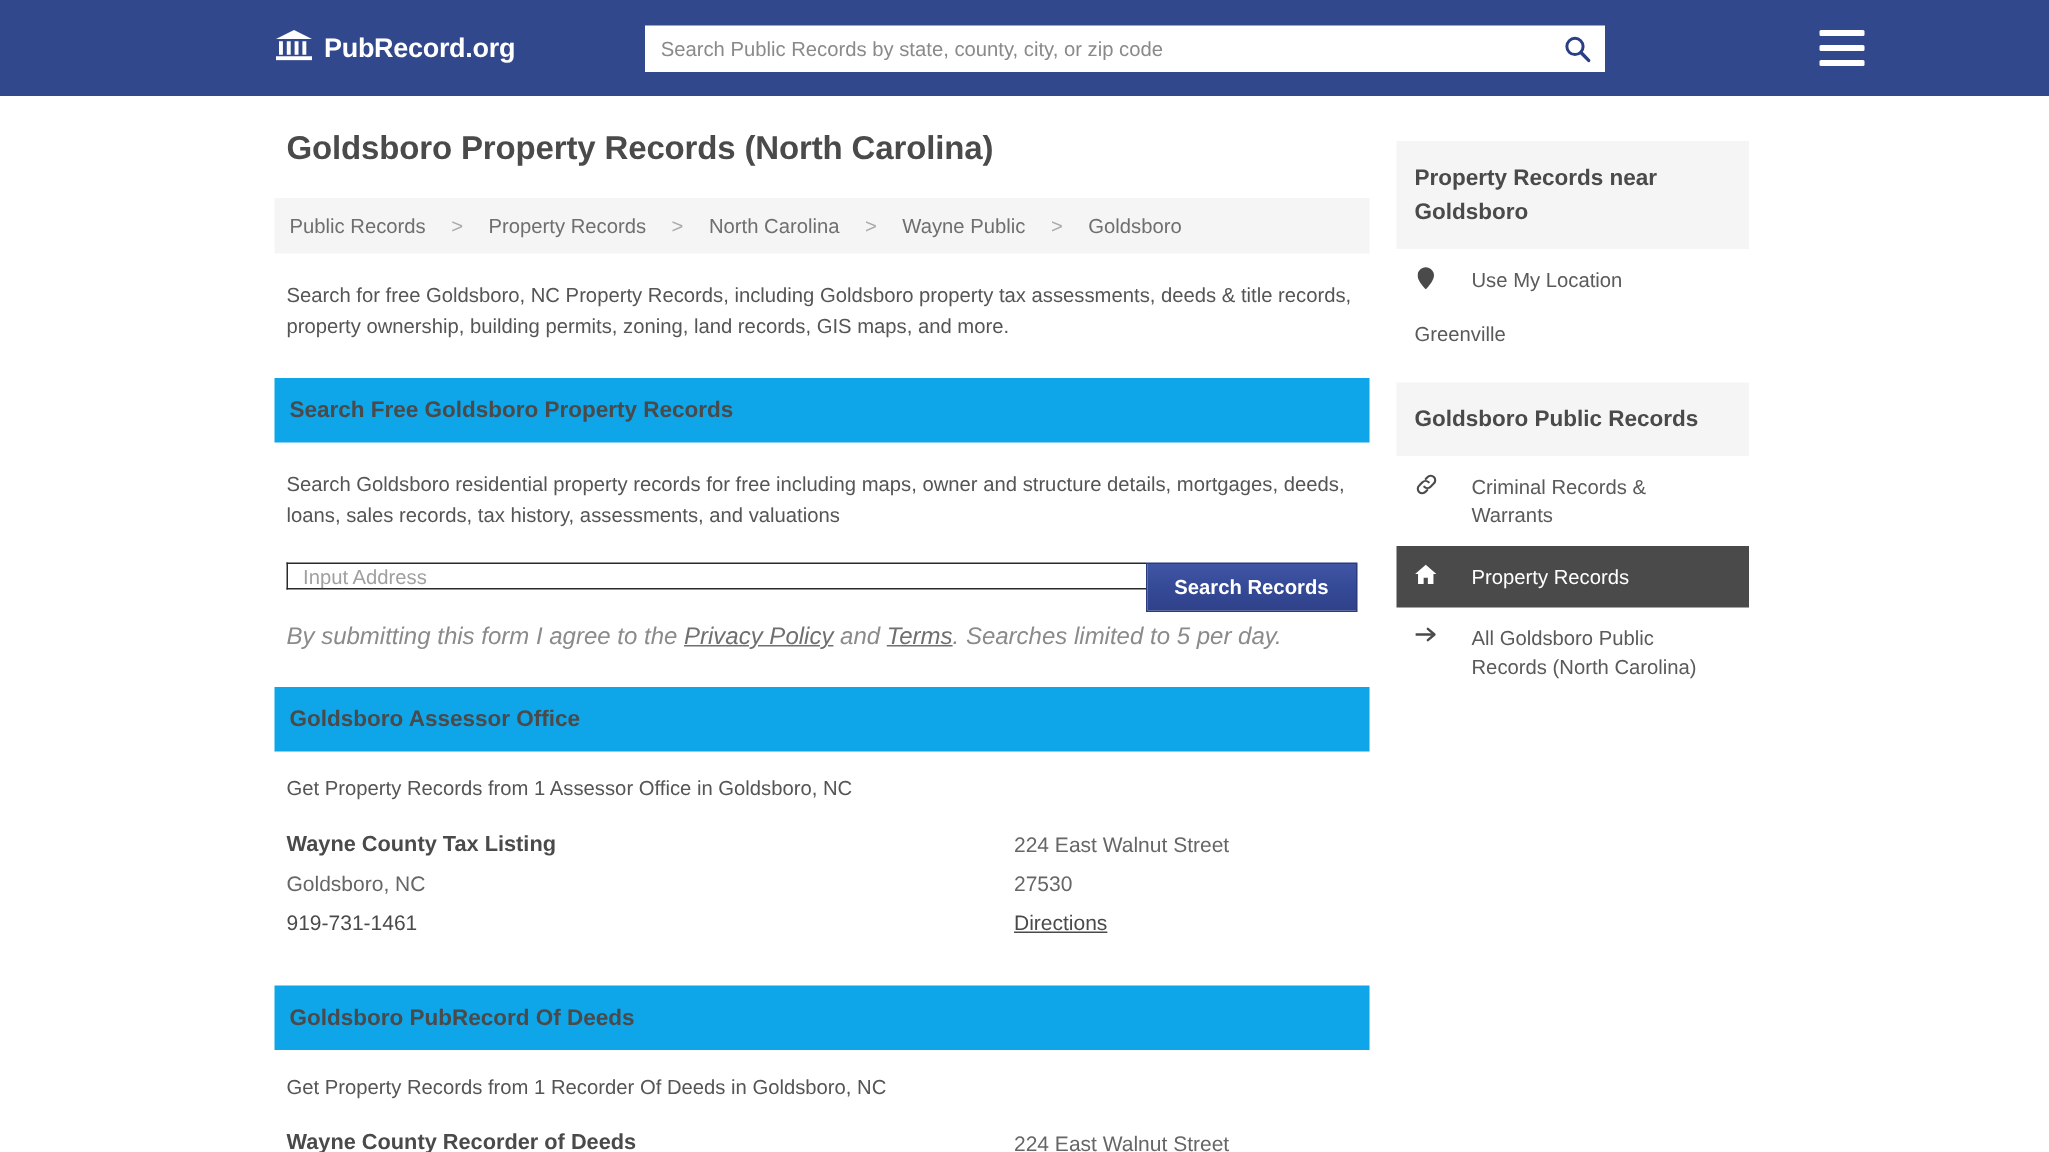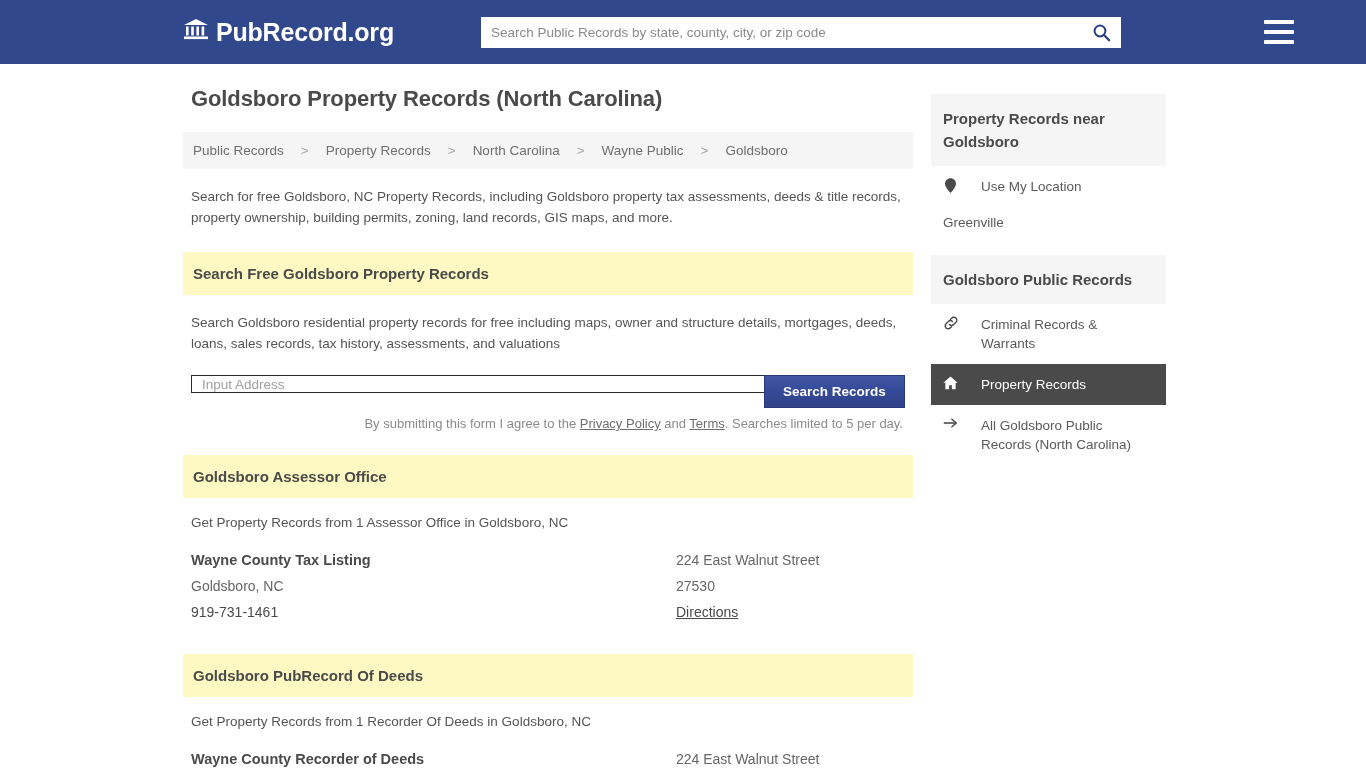--- a/index.html
+++ b/index.html
@@ -31,21 +31,21 @@
     align-items: center;
     height: 64px;
     position: relative;
     padding-left: 0px;
   }
   .logo {
     display: flex;
     align-items: center;
     gap: 7px;
     color: #ffffff;
-    font-size: 25px;
+    font-size: 18px;
     font-weight: bold;
     letter-spacing: -0.2px;
     text-decoration: none;
     white-space: nowrap;
   }
   .logo-icon { display: block; }
   .search-wrap {
     position: relative;
     margin-left: 87px;
     width: 640px;
@@ -141,21 +141,21 @@
   .intro-text {
     font-size: 13.5px;
     line-height: 21px;
     color: #555;
     padding: 17px 8px 0 8px;
     margin: 0 0 24px 0;
   }
 
   
   .band {
-    background: #fef9c3;
+    background: #0ea5e9;
     padding: 13px 10px;
     font-size: 15px;
     font-weight: bold;
     color: #4a4a4a;
   }
 
   .section-body { padding: 17px 8px 0 8px; }
   .section-body p {
     margin: 0;
     font-size: 13.5px;
@@ -187,25 +187,26 @@
     height: 33px;
     border: 1px solid #2a3a7e;
     background: linear-gradient(to bottom, #4055a4 0%, #354a97 50%, #2f4189 100%);
     color: #ffffff;
     font-size: 13.5px;
     font-weight: bold;
     font-family: "Liberation Sans", sans-serif;
     cursor: pointer;
   }
   .disclaimer {
-    text-align: right;
-    font-size: 13px;
+    text-align: left;
+    font-size: 16px;
     color: #8b8b8b;
     margin-top: 8px;
     padding-right: 2px;
+    font-style: italic;
   }
   .disclaimer a {
     color: #6f6f6f;
     text-decoration: underline;
   }
 
   
   .office-block { margin-top: 24px; }
   .office-desc {
     font-size: 13.5px;

